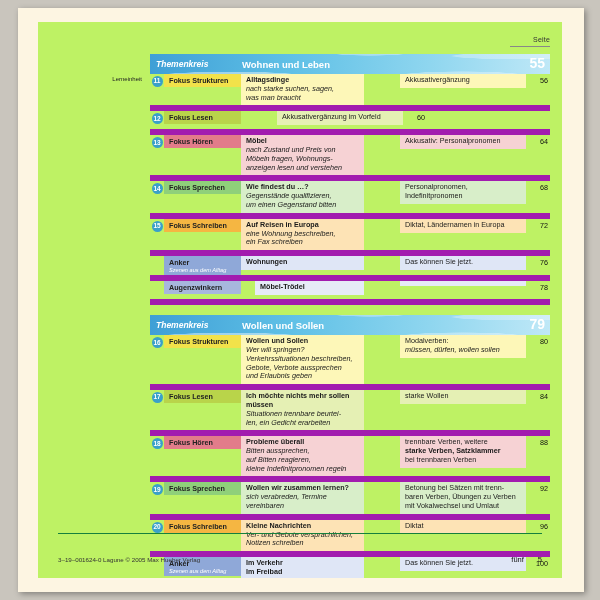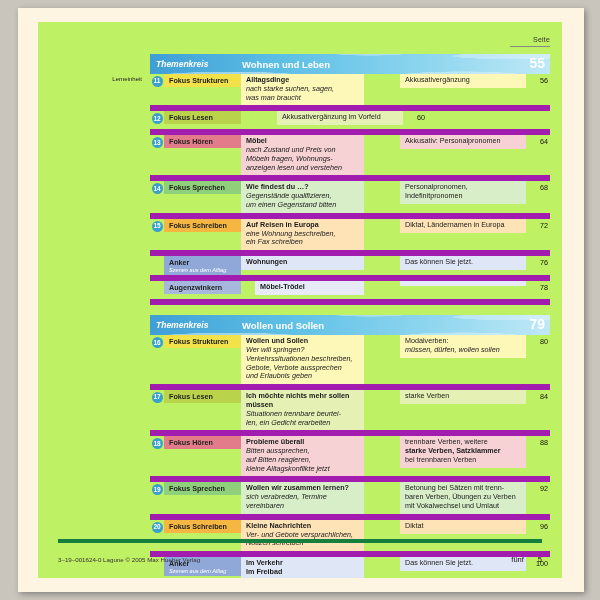--- a/index.html
+++ b/index.html
@@ -151,22 +151,22 @@
   .lerneinheit{
     position:absolute;
     left:0;top:54px;
     width:104px;text-align:right;
     font-size:6px;color:#222;
   }
   .footer{
     position:absolute;
     left:20px;right:20px;bottom:14px;
     display:flex;align-items:baseline;
-    border-top:4px solid #15803d;
-    padding-top:12px;
+    border-top:1px solid #15803d;
+    padding-top:21px;
   }
   .foot-left{font-size:6.2px;color:#333;flex:1 1 auto;}
   .foot-mid{font-size:7.5px;color:#111;margin-right:14px;}
   .foot-right{font-size:7.5px;color:#111;}
   .spacer{height:6px;}
 </style>
 </head>
 <body>
 
 <div class="page">
@@ -279,30 +279,30 @@
               </div>
               <div class="c-page">80</div>
             </div>
             <div class="row v-lesen">
               <div class="c-icon">
                 <span class="badge badge-lesen">17</span>
               </div>
               <div class="c-type">Fokus Lesen</div>
               <div class="c-main"><b>Ich möchte nichts mehr sollen müssen</b><i>Situationen trennbare beurtei-</i><i>len, ein Gedicht erarbeiten</i></div>
               <div class="c-right">
-                <div style="font-style: normal;">starke Verben</div>
+                <div style="font-style: normal;">starke Wollen</div>
               </div>
               <div class="c-page">84</div>
             </div>
             <div class="row v-hoeren">
               <div class="c-icon">
                 <span class="badge badge-hoeren">18</span>
               </div>
               <div class="c-type">Fokus Hören</div>
-              <div class="c-main"><b>Probleme überall</b><i>Bitten aussprechen,</i><i>auf Bitten reagieren,</i><i>kleine Alltagskonflikte jetzt</i></div>
+              <div class="c-main"><b>Probleme überall</b><i>Bitten aussprechen,</i><i>auf Bitten reagieren,</i><i>kleine Indefinitpronomen regeln</i></div>
               <div class="c-right">
                 <div style="font-style: normal;">trennbare Verben, weitere</div>
                 <div style="font-style: normal; font-weight: bold;">starke Verben, Satzklammer</div>
                 <div style="font-style: normal;">bei trennbaren Verben</div>
               </div>
               <div class="c-page">88</div>
             </div>
             <div class="row v-sprechen">
               <div class="c-icon">
                 <span class="badge badge-sprechen">19</span>

